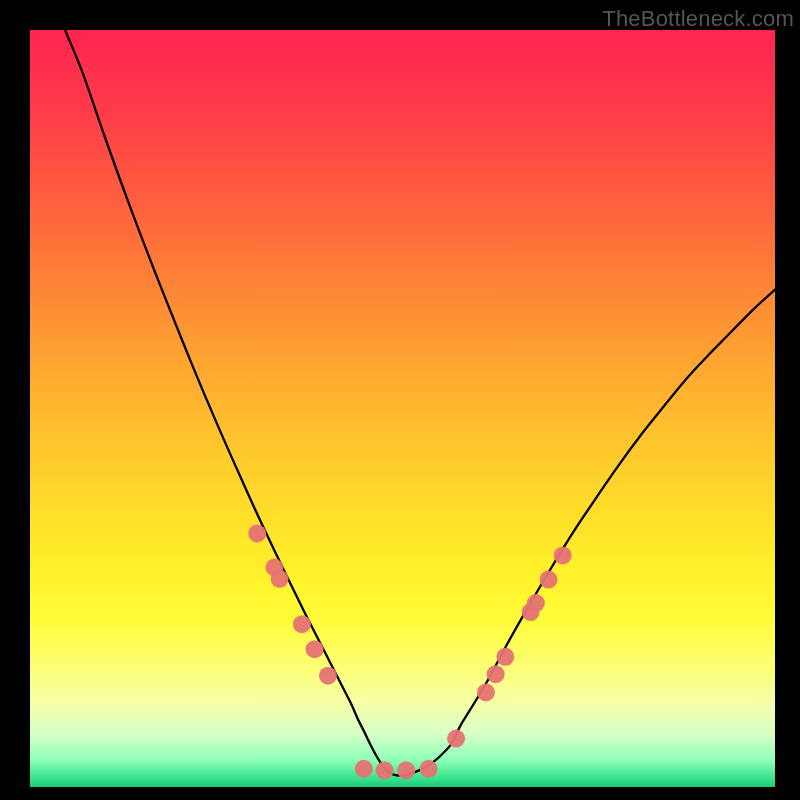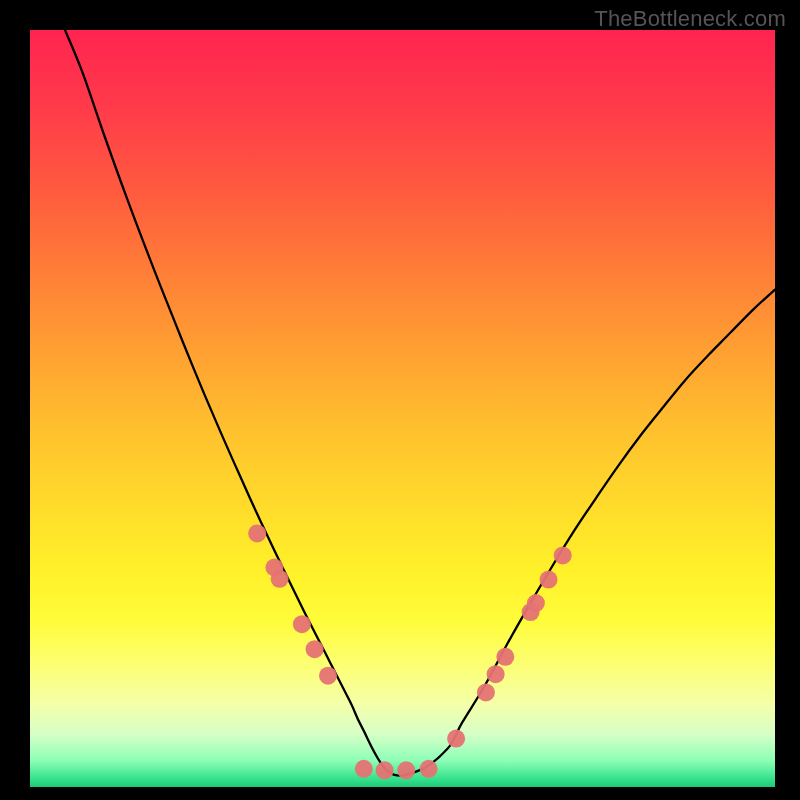--- a/index.html
+++ b/index.html
@@ -6,21 +6,21 @@
   body {
     width: 800px;
     height: 800px;
     background: #000;
     position: relative;
     overflow: hidden;
   }
   .watermark {
     position: absolute;
     top: 6px;
-    right: 14px;
+    right: 6px;
     font-family: Arial, sans-serif;
     font-size: 22px;
     font-weight: 500;
     color: #555;
     z-index: 10;
     letter-spacing: 0.2px;
   }
   .plot-area {
     position: absolute;
     left: 30px;

